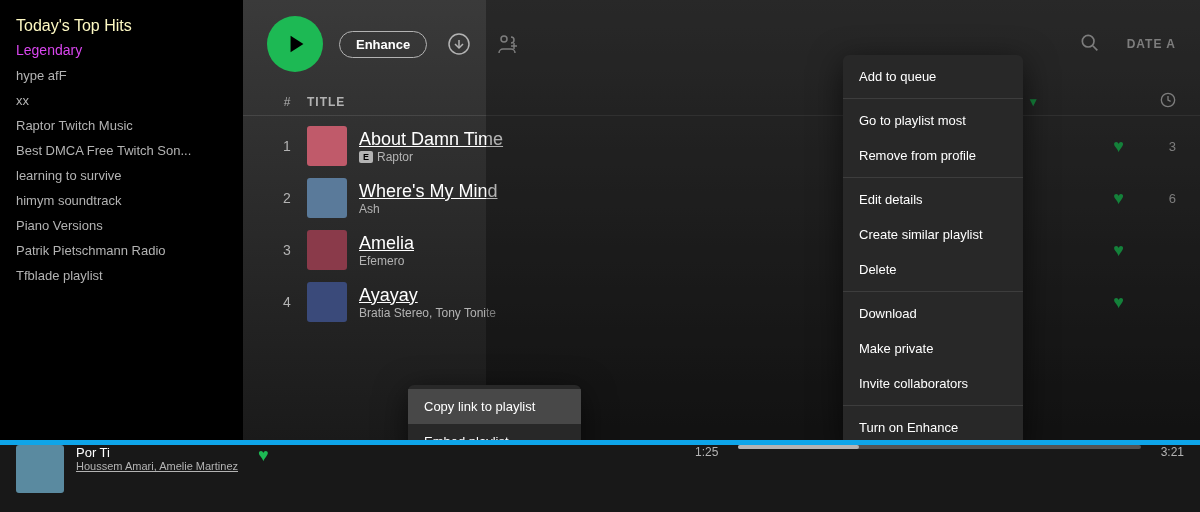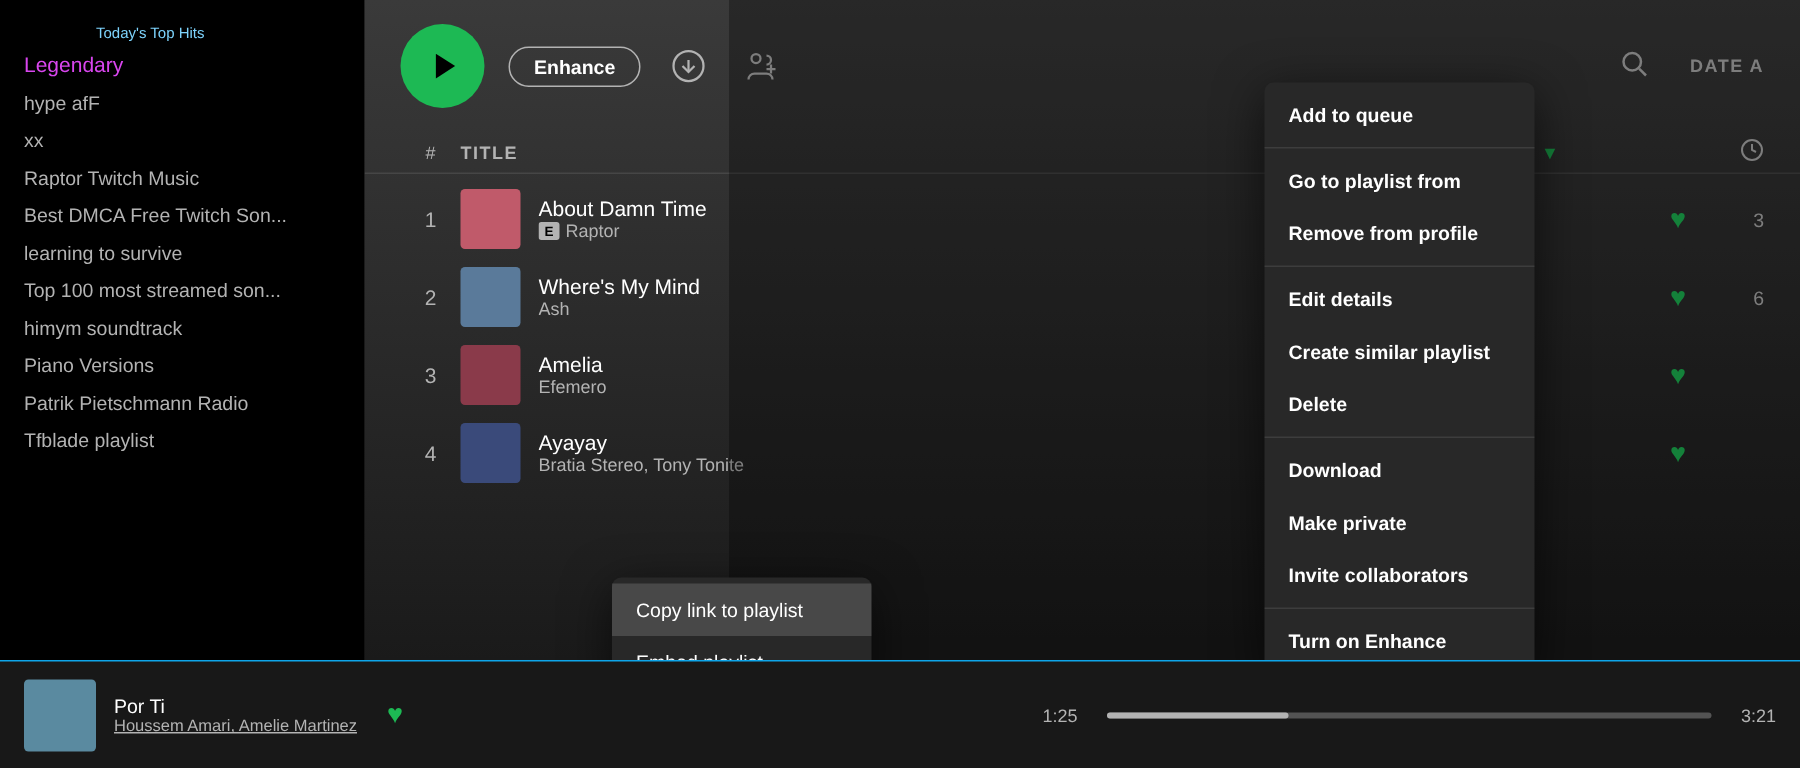--- a/index.html
+++ b/index.html
@@ -27,21 +27,21 @@
     .sidebar-item {
       padding: 5px 16px;
       font-size: 13px;
       color: #b3b3b3;
       cursor: pointer;
       white-space: nowrap;
       overflow: hidden;
       text-overflow: ellipsis;
     }
     .sidebar-item.active { color: #d946ef; font-weight: 400; font-size: 14px; }
-    .sidebar-item.top-hits { color: #7dd3fc; font-size: 10px; padding-bottom: 2px; margin-left: 48px; }
+    .sidebar-item.top-hits { color: #fef9c3; font-size: 16px; padding-bottom: 2px; }
 
     
     .main-content {
       position: absolute;
       left: 243px; top: 0;
       right: 0;
       height: 440px;
       background: linear-gradient(180deg, #3a3a3a 0%, #1a1a1a 100%);
       overflow: hidden;
     }
@@ -122,21 +122,21 @@
       width: 40px; height: 40px;
       border-radius: 3px;
       background: #555;
       margin-right: 12px;
       flex-shrink: 0;
       overflow: hidden;
       display: flex; align-items: center; justify-content: center;
       font-size: 10px; color: #888;
     }
     .track-info { flex: 1; min-width: 0; }
-    .track-name { font-size: 14px; font-weight: 500; color: #fff; white-space: nowrap; overflow: hidden; text-overflow: ellipsis; }
+    .track-name { font-size: 18px; font-weight: 500; color: #fff; white-space: nowrap; overflow: hidden; text-overflow: ellipsis; text-decoration: underline; }
     .track-artist { font-size: 12px; color: #b3b3b3; white-space: nowrap; overflow: hidden; text-overflow: ellipsis; display: flex; align-items: center; gap: 4px; }
     .explicit-badge {
       background: #b3b3b3; color: #000;
       font-size: 9px; font-weight: 700;
       padding: 1px 4px; border-radius: 2px;
       flex-shrink: 0;
     }
     .track-date { width: 180px; color: #b3b3b3; font-size: 13px; }
     .heart-icon { color: #1db954; font-size: 18px; margin-right: 12px; }
     .track-dur { width: 40px; text-align: right; color: #b3b3b3; font-size: 13px; }
@@ -146,23 +146,22 @@
     .thumb-2 { background: #5a7a9a; }
     .thumb-3 { background: #8a3a4a; }
     .thumb-4 { background: #3a4a7a; }
 
     
     .bottom-player {
       position: absolute;
       bottom: 0; left: 0; right: 0;
       height: 72px;
       background: #181818;
-      border-top: 1px solid #0ea5e9;
-      display: flex;
-      align-items: center;
+      border-top: 5px solid #0ea5e9;
+      display: flex;
       padding: 0 16px;
       gap: 12px;
     }
     .player-thumb {
       width: 48px; height: 48px;
       background: #5a8aa0;
       border-radius: 3px;
       flex-shrink: 0;
       overflow: hidden;
     }
@@ -202,21 +201,20 @@
     }
     .menu-item {
       padding: 10px 16px;
       font-size: 13px;
       color: #fff;
       cursor: pointer;
       display: flex;
       align-items: center;
       justify-content: space-between;
       white-space: nowrap;
-      font-weight: bold;
     }
     .menu-divider {
       height: 1px;
       background: rgba(255,255,255,0.1);
       margin: 4px 0;
     }
 
     
     .submenu {
       position: absolute;
@@ -252,21 +250,20 @@
 <body>
 
 <div class="sidebar">
   <div class="sidebar-item top-hits">Today's Top Hits</div>
   <div class="sidebar-item active">Legendary</div>
   <div class="sidebar-item">hype afF</div>
   <div class="sidebar-item">xx</div>
   <div class="sidebar-item">Raptor Twitch Music</div>
   <div class="sidebar-item">Best DMCA Free Twitch Son...</div>
   <div class="sidebar-item">learning to survive</div>
-  <div class="sidebar-item">Top 100 most streamed son...</div>
   <div class="sidebar-item">himym soundtrack</div>
   <div class="sidebar-item">Piano Versions</div>
   <div class="sidebar-item">Patrik Pietschmann Radio</div>
   <div class="sidebar-item">Tfblade playlist</div>
 </div>
 
 <div class="main-content">
 
   <div class="top-bar">
     <div class="play-btn">
@@ -371,21 +368,21 @@
     <div class="track-date">2 days ago</div>
     <span class="heart-icon">♥</span>
     <div class="track-dur"></div>
   </div>
 
   <div class="overlay"></div>
 
   <div class="context-menu">
     <div class="menu-item">Add to queue</div>
     <div class="menu-divider"></div>
-    <div class="menu-item">Go to playlist from</div>
+    <div class="menu-item">Go to playlist most</div>
     <div class="menu-item">Remove from profile</div>
     <div class="menu-divider"></div>
     <div class="menu-item">Edit details</div>
     <div class="menu-item">Create similar playlist</div>
     <div class="menu-item">Delete</div>
     <div class="menu-divider"></div>
     <div class="menu-item">Download</div>
     <div class="menu-item">Make private</div>
     <div class="menu-item">Invite collaborators</div>
     <div class="menu-divider"></div>

